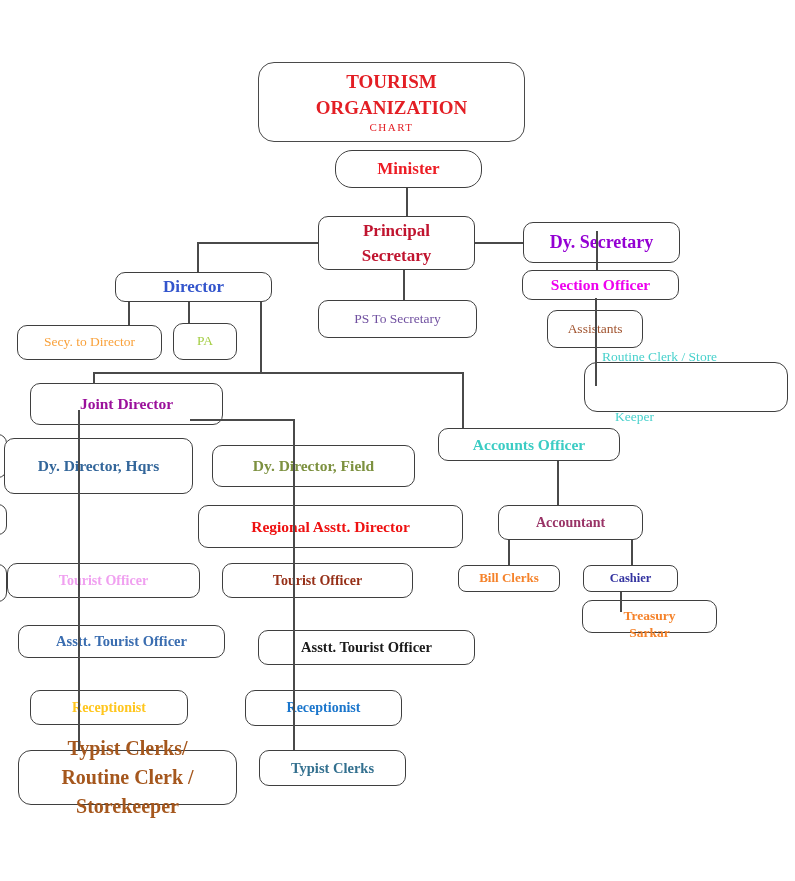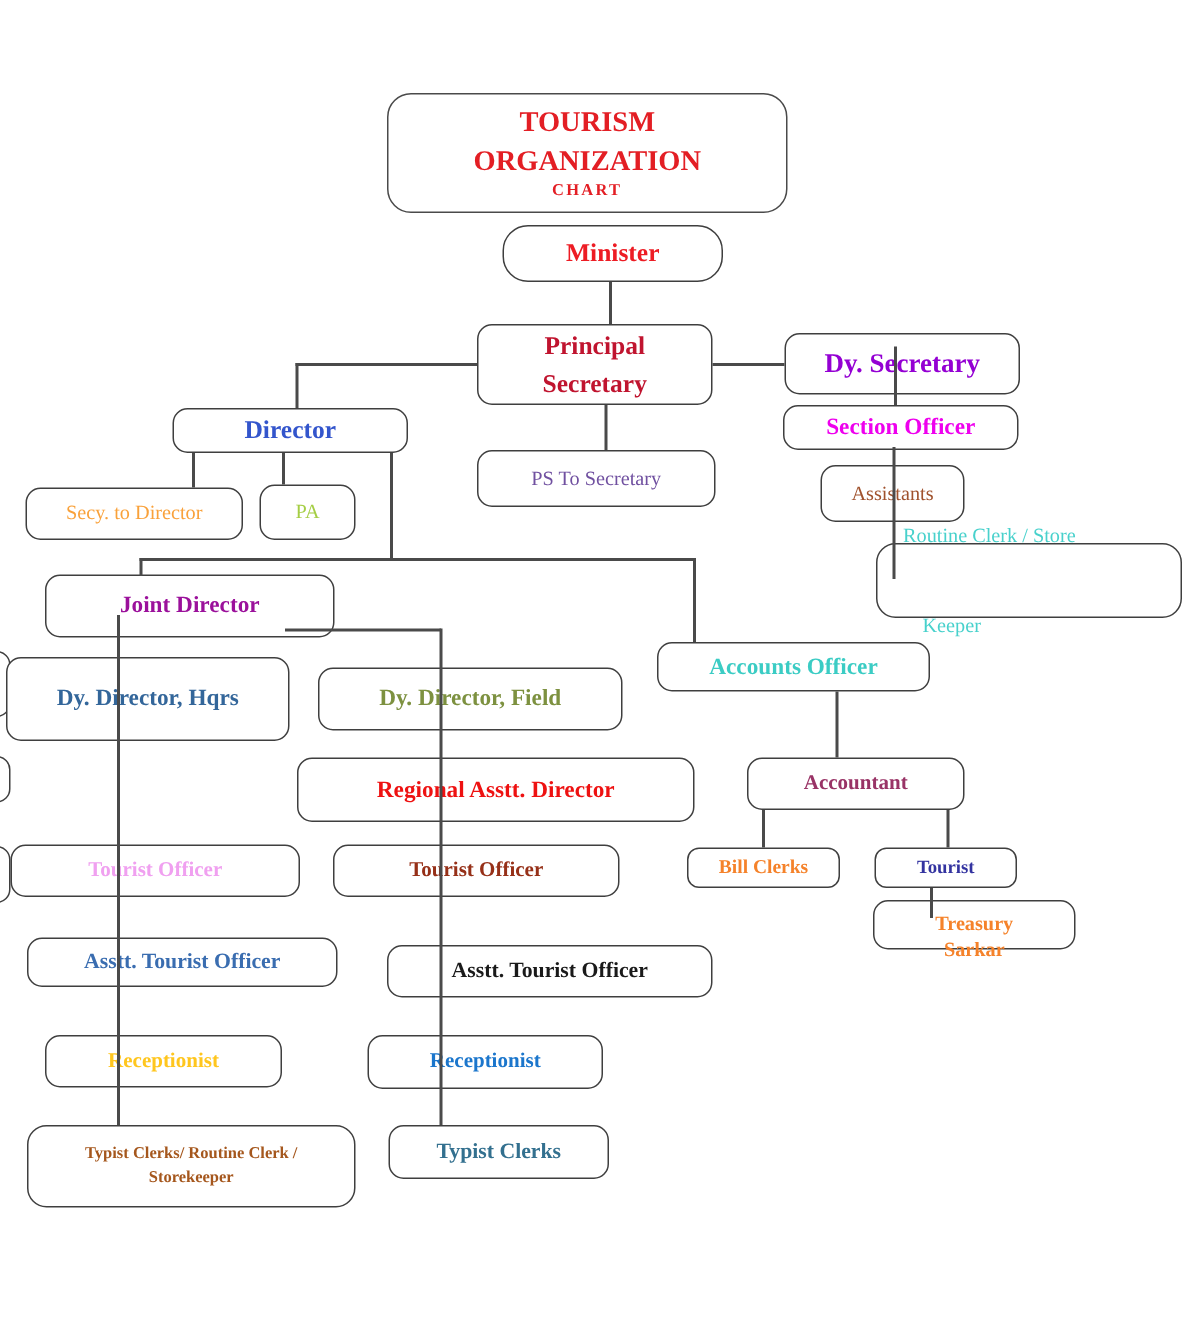--- a/index.html
+++ b/index.html
@@ -16,21 +16,21 @@
   .node.bold { font-weight:bold; }
   .line { position:absolute; background:#4a4a4a; z-index:3; }
   .vline { width:1.7px; }
   .hline { height:1.7px; }
   .sliver {
     position:absolute; border:1.8px solid #3f3f3f; border-radius:9px;
     background:#ffffff; z-index:2;
   }
   .title-box { flex-direction:column; border-radius:16px; border-color:#4a4a4a; }
   .title-main { font-size:19px; font-weight:bold; line-height:1.35; }
-  .title-sub  { font-size:11px; font-weight:bold; letter-spacing:1.5px; margin-top:1px;text-align:center; }
+  .title-sub  { font-size:11px; font-weight:normal; letter-spacing:1.5px; margin-top:1px;text-align:center; }
   .two-line { flex-direction:column; align-items:flex-start;gap:43px; }
 </style>
 </head>
 <body>
 
 <div class="canvas">
 
   <div class="line vline" style="left:406px; top:188px; height:28px;"></div>
   <div class="line hline" style="left:197px; top:242px; width:121px;"></div>
   <div class="line vline" style="left:197px; top:242px; height:30px;"></div>
@@ -133,21 +133,21 @@
 
   <div class="node bold" style="left:222px; top:563px; width:191px; height:35px; font-size:14px;">
     <span style="color: rgb(150, 48, 24);">Tourist Officer</span>
   </div>
 
   <div class="node bold" style="left:458px; top:565px; width:102px; height:27px; font-size:13px; border-radius:8px;">
     <span style="color: rgb(245, 130, 42);">Bill Clerks</span>
   </div>
 
   <div class="node bold" style="left:583px; top:565px; width:95px; height:27px; font-size:12.5px; border-radius:8px;">
-    <span style="color: rgb(51, 51, 160);">Tourist</span>
+    <span style="color: rgb(51, 51, 160);">Cashier</span>
   </div>
 
   <div class="node bold" style="left:582px; top:600px; width:135px; height:33px; font-size:13.5px;">
     <span style="color: rgb(245, 130, 42); margin-top: 16px;">Treasury Sarkar</span>
   </div>
 
   <div class="node bold" style="left:18px; top:625px; width:207px; height:33px; font-size:14.5px;">
     <span style="color: rgb(58, 109, 176);">Asstt. Tourist Officer</span>
   </div>
 
@@ -156,21 +156,21 @@
   </div>
 
   <div class="node bold" style="left:30px; top:690px; width:158px; height:35px; font-size:14px;">
     <span style="color: rgb(255, 198, 30);">Receptionist</span>
   </div>
 
   <div class="node bold" style="left:245px; top:690px; width:157px; height:36px; font-size:14px;">
     <span style="color: rgb(27, 118, 204);">Receptionist</span>
   </div>
 
-  <div class="node bold" style="left:18px; top:750px; width:219px; height:55px; font-size:11px; line-height:1.45; border-radius:13px;">
+  <div class="node bold" style="left:18px; top:750px; width:219px; height:55px; font-size:20px; line-height:1.45; border-radius:13px;">
     <span style="color: rgb(165, 87, 29);">Typist Clerks/ Routine Clerk / Storekeeper</span>
   </div>
 
   <div class="node bold" style="left:259px; top:750px; width:147px; height:36px; font-size:14.5px;">
     <span style="color: rgb(51, 112, 143);">Typist Clerks</span>
   </div>
 
 </div>
 
 </body></html>

